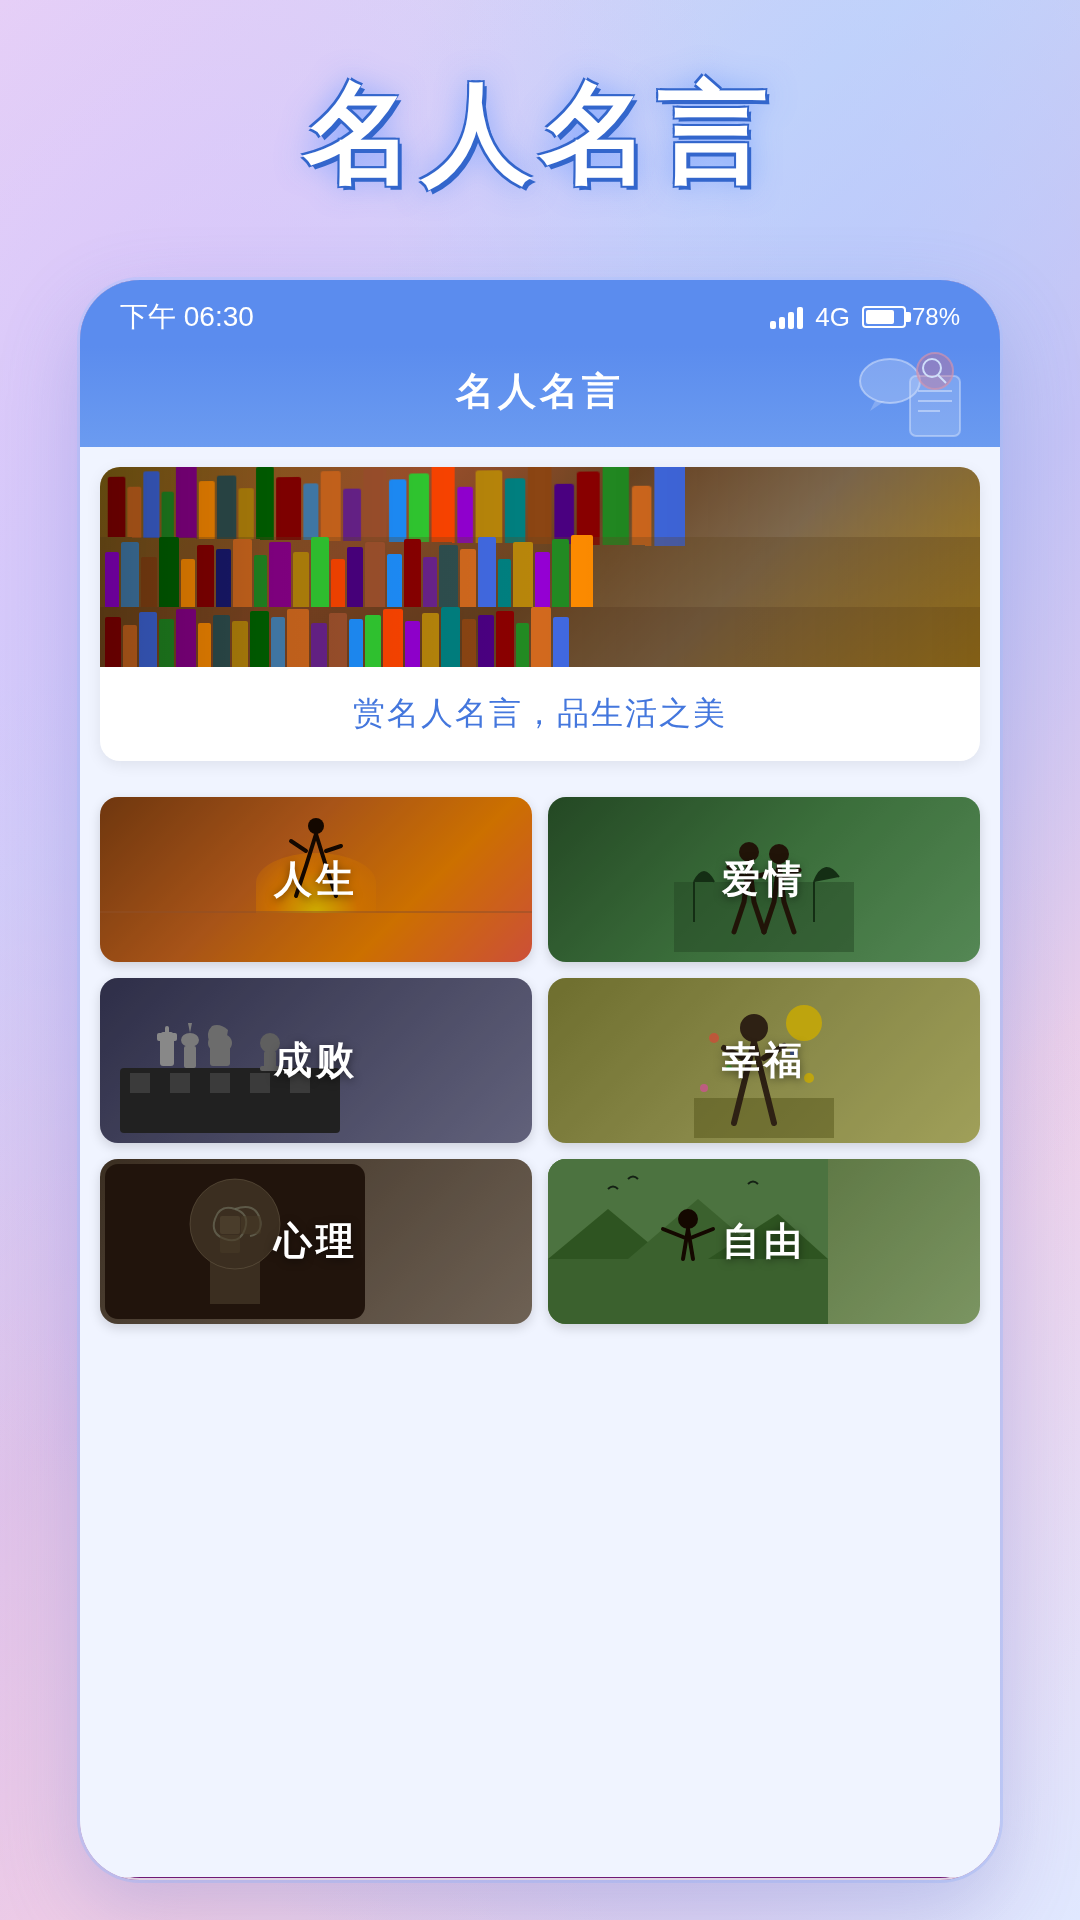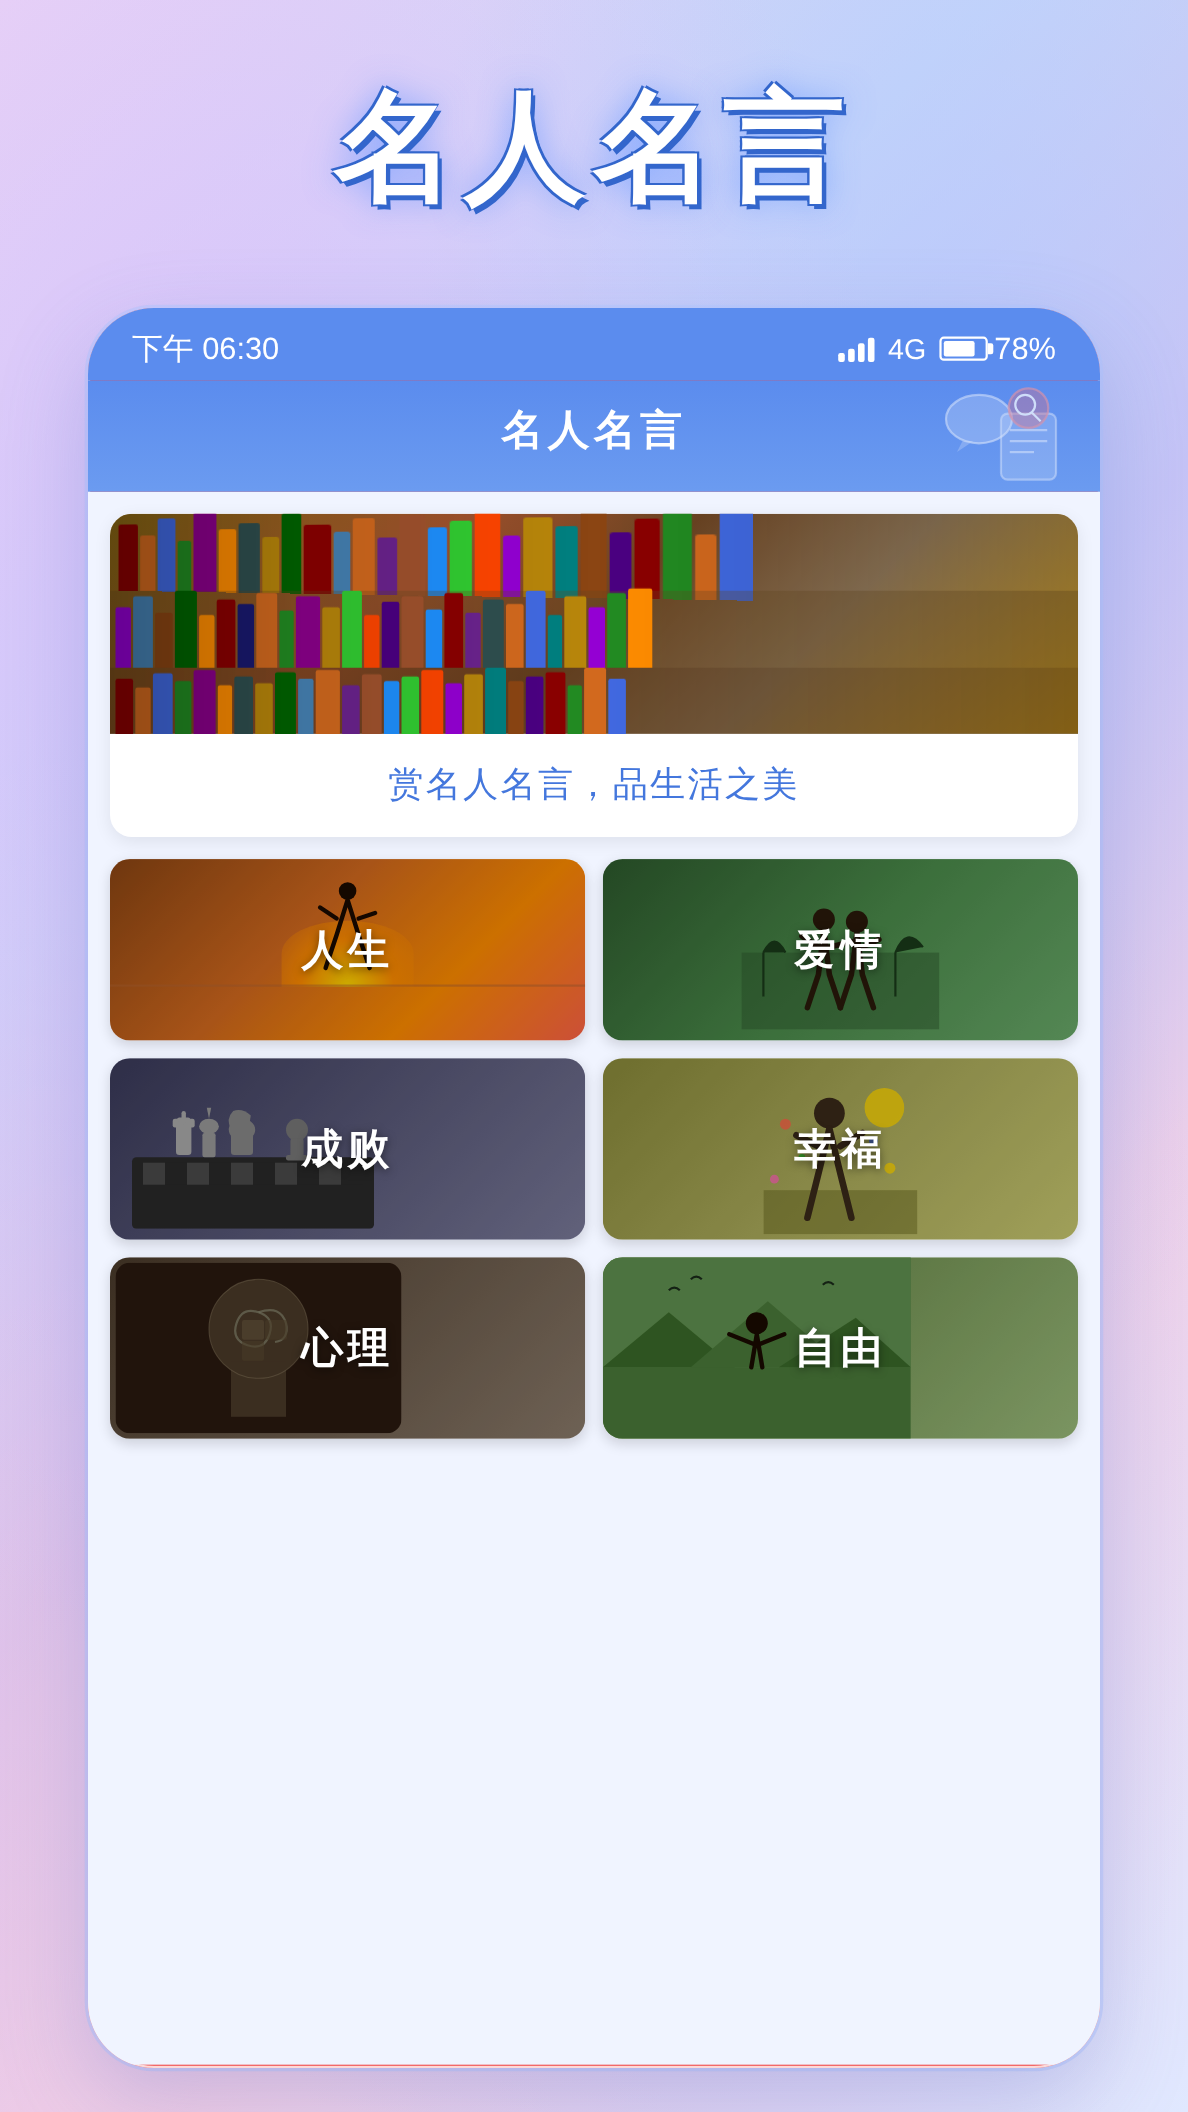--- a/index.html
+++ b/index.html
@@ -52,21 +52,21 @@
       z-index: 10;
     }
 
     
     .phone-mockup {
       position: absolute;
       top: 280px;
       left: 80px;
       right: 80px;
       bottom: 40px;
-      background: #ef4444;
+      background: #701a75;
       border-radius: 60px;
       overflow: hidden;
       box-shadow:
         0 30px 80px rgba(100,120,200,0.3),
         0 0 0 3px rgba(180,200,255,0.5),
         inset 0 0 0 2px rgba(255,255,255,0.8);
       z-index: 5;
     }
 
     
@@ -105,21 +105,21 @@
     }
     .signal-bars span:nth-child(1) { height: 8px; }
     .signal-bars span:nth-child(2) { height: 12px; }
     .signal-bars span:nth-child(3) { height: 17px; }
     .signal-bars span:nth-child(4) { height: 22px; }
 
     .battery {
       display: flex;
       align-items: center;
       gap: 6px;
-      font-size: 28px;
+      font-size: 24px;
       color: white;
     }
     .battery-icon {
       width: 44px;
       height: 22px;
       border: 2px solid white;
       border-radius: 4px;
       position: relative;
       display: flex;
       align-items: center;
@@ -173,21 +173,21 @@
       padding: 20px;
       overflow-y: auto;
       height: calc(100% - 170px);
     }
 
     
     .banner-card {
       background: white;
       border-radius: 20px;
       overflow: hidden;
-      margin-bottom: 20px;
+      margin-bottom: 36px;
       box-shadow: 0 4px 15px rgba(0,0,0,0.08);
     }
 
     .banner-image {
       width: 100%;
       height: 200px;
       background: linear-gradient(135deg, #8B6914 0%, #A0522D 30%, #6B4423 50%, #8B7355 70%, #DAA520 100%);
       position: relative;
       overflow: hidden;
     }

